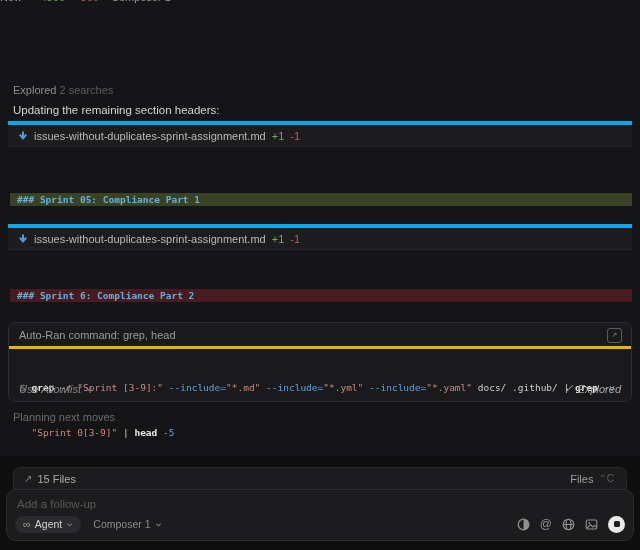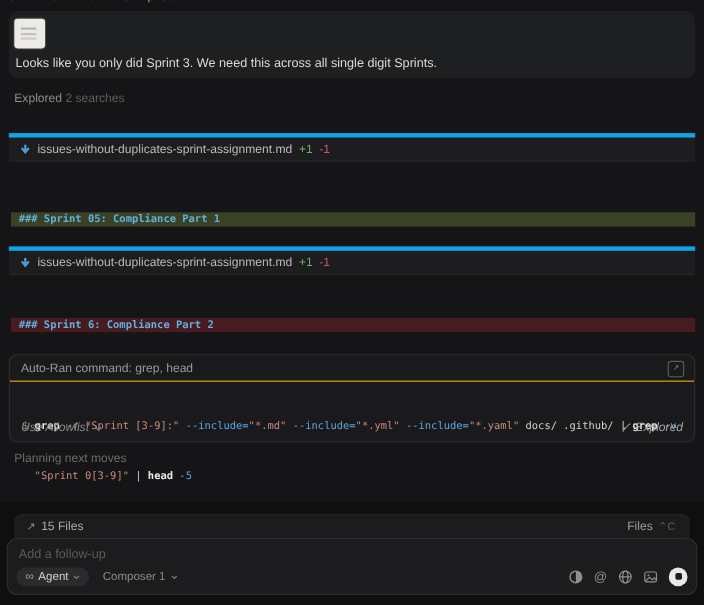--- a/index.html
+++ b/index.html
@@ -38,21 +38,21 @@
   
   .diff{left:10px;right:8px;font-family:"DejaVu Sans Mono",monospace;font-weight:bold;
         font-size:9.5px;line-height:13px;color:#5fb2e0;white-space:pre;}
   .dline{padding-left:7px;height:13px;}
   .removed{background:#471b1f;}
   .added{background:#3a4226;}
 
   
   .cmdbox{left:8px;right:8px;top:322px;height:80px;background:#1a1a1c;border:1px solid #2e2e31;
           border-radius:7px;box-sizing:border-box;}
-  .cmd-header{position:absolute;top:0;left:0;right:0;height:23px;border-bottom:1px solid #eab308;
+  .cmd-header{position:absolute;top:0;left:0;right:0;height:23px;border-bottom:3px solid #eab308;
               display:flex;align-items:center;padding:0 10px;color:#9a9a9a;font-size:11px;}
   .cmd-open{position:absolute;right:9px;top:5px;width:13px;height:13px;border:1px solid #5c5c5c;
             border-radius:3px;color:#8a8a8a;font-size:7px;line-height:12px;text-align:center;cursor:pointer;}
   .cmd-code{position:absolute;top:27px;left:11px;right:10px;font-family:"DejaVu Sans Mono",monospace;
             font-size:9.5px;line-height:15px;white-space:pre;}
   .tok-prompt{color:#8a8a8a;}
   .tok-cmd{color:#e8e8e8;font-weight:bold;}
   .tok-plain{color:#cfcfcf;}
   .tok-flag{color:#5aa5e0;}
   .tok-string{color:#c98a7d;}
@@ -102,30 +102,27 @@
 
   <div class="abs topbar">
     <div class="topbar-inner">
       <span class="tb-grey">New</span>
       <span class="tb-add">+4866</span>
       <span class="tb-del">-866</span>
       <span class="tb-grey">Composer 1</span>
     </div>
   </div>
 
-  <div class="abs bubble">
-    <div class="thumb"></div>
-    <div class="bubble-text">Looks like you only did Sprint 3. We need this across all single digit Sprints.</div>
-  </div>
 
   <div class="abs explored">
     <span>Explored</span>
     <span class="dim">2 searches</span>
   </div>
 
+  <div class="abs assistant-line">Updating the remaining section headers:</div>
 
   <div class="abs chip" style="top:121px">
     <span class="md-icon">
       <svg width="10" height="10" viewBox="0 0 10 10">
           <path d="M5 0.5 v5.2 M1.8 3.6 L5 7.5 L8.2 3.6" stroke="currentColor" stroke-width="2" fill="none"></path>
         </svg>
     </span>
     <span class="fname">issues-without-duplicates-sprint-assignment.md</span>
     <span class="add">+1</span>
     <span class="del">-1</span>

